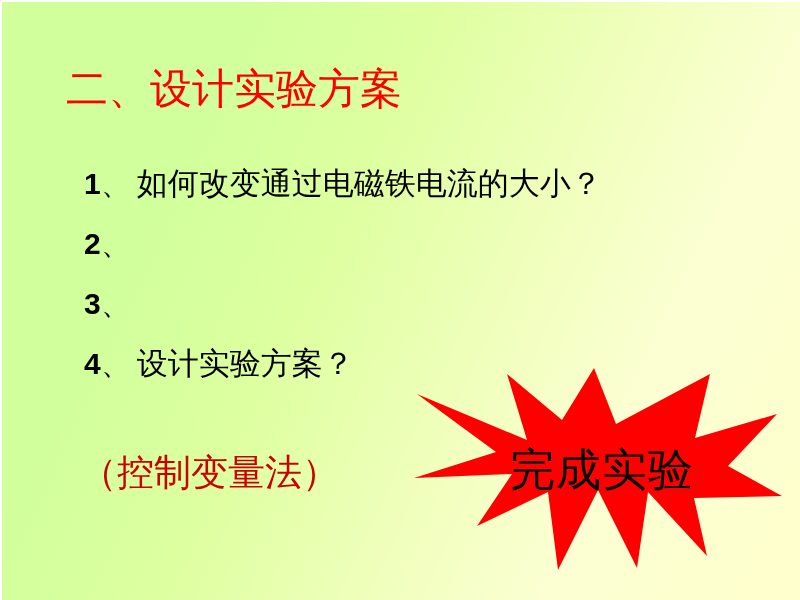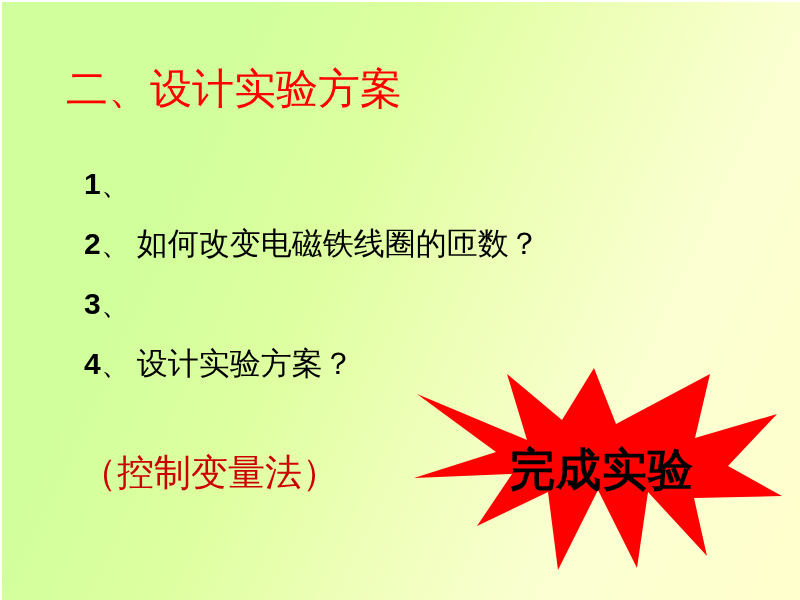--- a/index.html
+++ b/index.html
@@ -92,21 +92,20 @@
     white-space: pre;
   }
 
   
   #burst-wrap {
     position: absolute;
     left: 410px;
     top: 364px;
     width: 370px;
     height: 208px;
-    font-weight: bold;
   }
   #burst-svg {
     position: absolute;
     left: 0;
     top: 0;
     width: 370px;
     height: 208px;
     display: block;
   }
   #burst-label {
@@ -132,26 +131,26 @@
 
 <div id="slide">
 
   <div id="heading">二、设计实验方案</div>
 
   <div id="question-list">
 
     <div class="question-row">
       <span class="q-num">1</span>
       <span class="q-sep">、</span>
+      <span class="q-text">如何改变通过电磁铁电流的大小？</span>
     </div>
 
     <div class="question-row">
       <span class="q-num">2</span>
       <span class="q-sep">、</span>
-      <span class="q-text">如何改变电磁铁线圈的匝数？</span>
     </div>
 
     <div class="question-row">
       <span class="q-num">3</span>
       <span class="q-sep">、</span>
     </div>
 
     <div class="question-row">
       <span class="q-num">4</span>
       <span class="q-sep">、</span>

